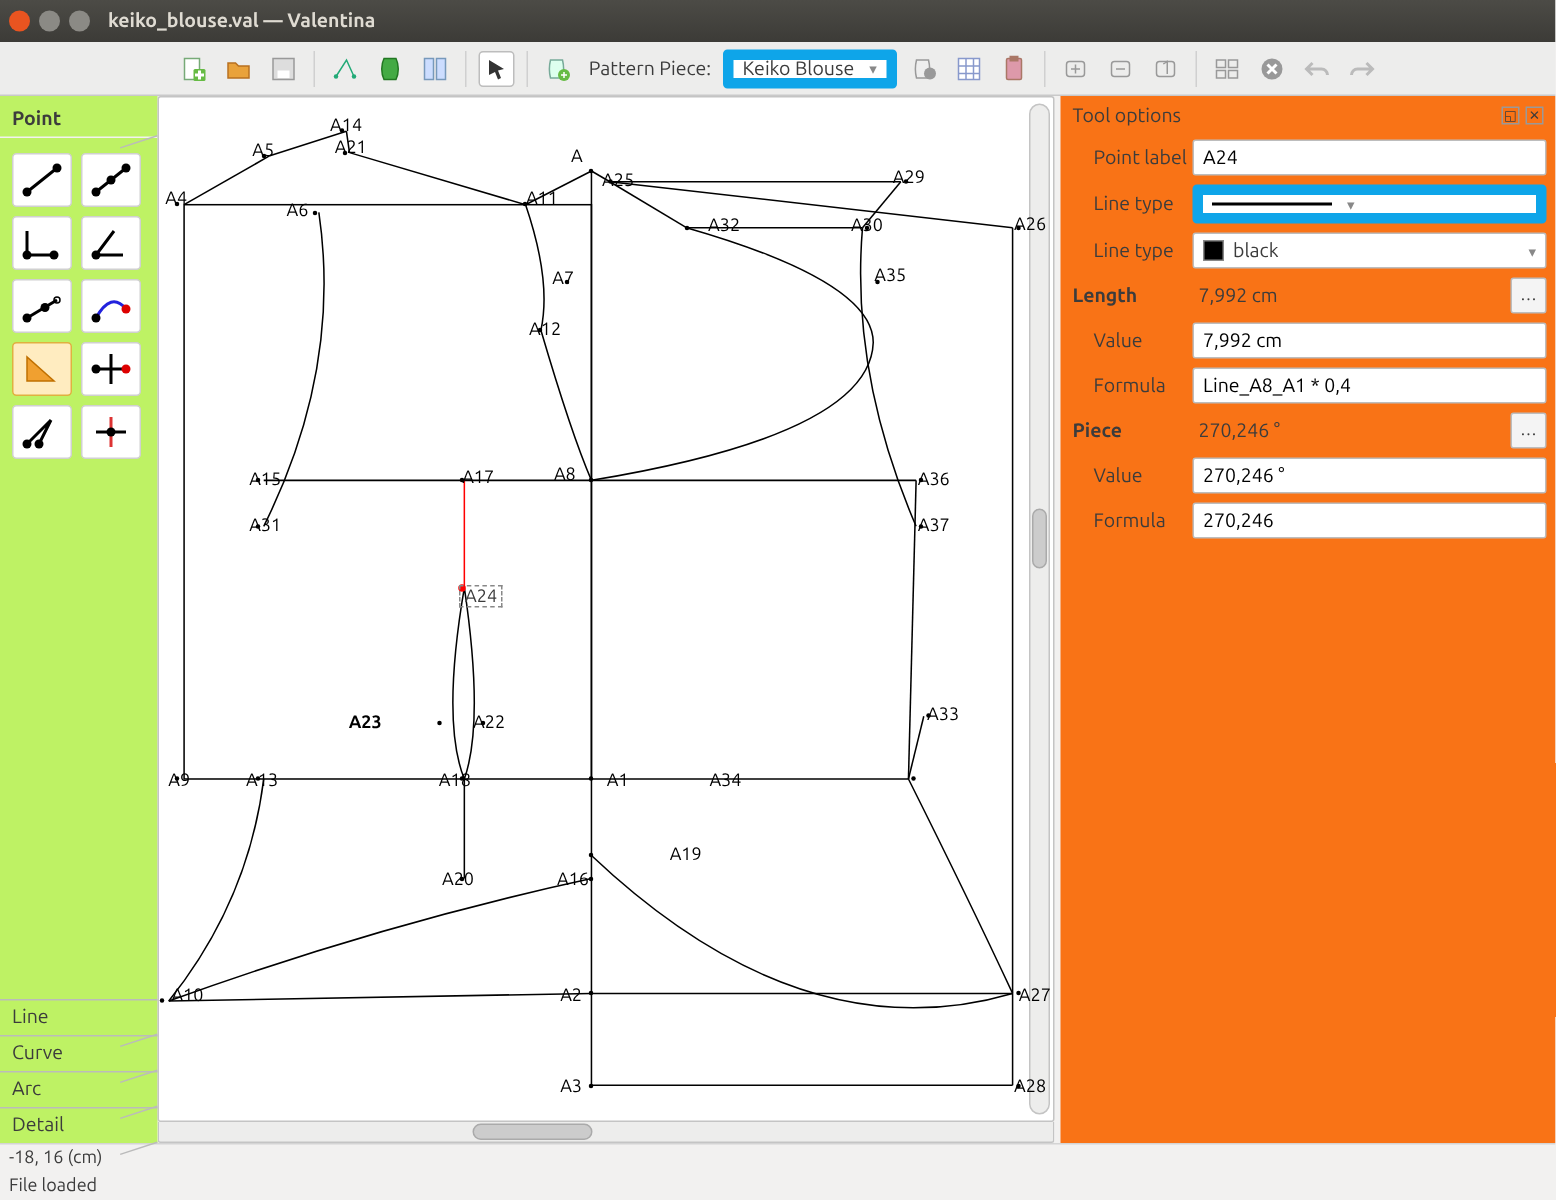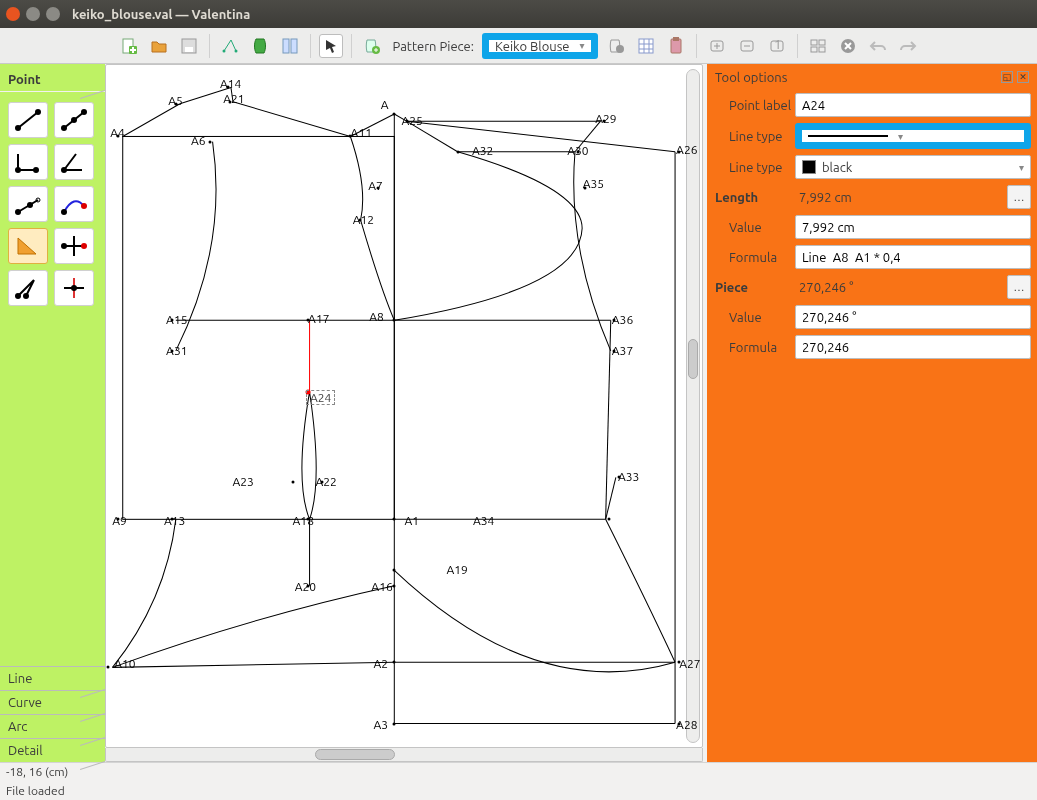--- a/index.html
+++ b/index.html
@@ -348,21 +348,21 @@
         <div class="plabel" style="left: 31.3043%; top: 65.8683%;">A18</div>
         <div class="node" style="left: 48.3478%; top: 74.1018%;"></div>
         <div class="plabel" style="left: 49.7391%; top: 73.0539%; margin-left: 44px;">A19</div>
         <div class="node" style="left: 33.913%; top: 76.3473%;"></div>
         <div class="plabel" style="left: 31.6522%; top: 75.4491%;">A20</div>
         <div class="node" style="left: 20.8696%; top: 5.38922%;"></div>
         <div class="plabel" style="left: 19.6522%; top: 3.89222%;">A21</div>
         <div class="node" style="left: 36.1739%; top: 61.0778%;"></div>
         <div class="plabel" style="left: 35.1304%; top: 60.1796%;">A22</div>
         <div class="node" style="left: 31.3043%; top: 61.0778%;"></div>
-        <div class="plabel" style="left: 21.2174%; top: 60.1796%;">A23</div>
+        <div class="plabel" style="left: 21.2174%; top: 60.1796%; font-weight: bold;">A23</div>
         <div class="node" style="left: 33.913%; top: 47.9042%; background: rgb(255, 0, 0); width: 5px; height: 5px;"></div>
         <div class="a24box" style="left: 33.5652%; top: 47.6048%;">A24</div>
         <div class="node" style="left: 50.4348%; top: 8.23353%;"></div>
         <div class="plabel" style="left: 49.5652%; top: 7.18563%;">A25</div>
         <div class="node" style="left: 96.1739%; top: 12.7246%;"></div>
         <div class="plabel" style="left: 95.6522%; top: 11.3772%;">A26</div>
         <div class="node" style="left: 96.1739%; top: 87.5749%;"></div>
         <div class="plabel" style="left: 96.1739%; top: 86.8263%;">A27</div>
         <div class="node" style="left: 96.1739%; top: 96.5569%;"></div>
         <div class="plabel" style="left: 95.6522%; top: 95.8084%;">A28</div>

